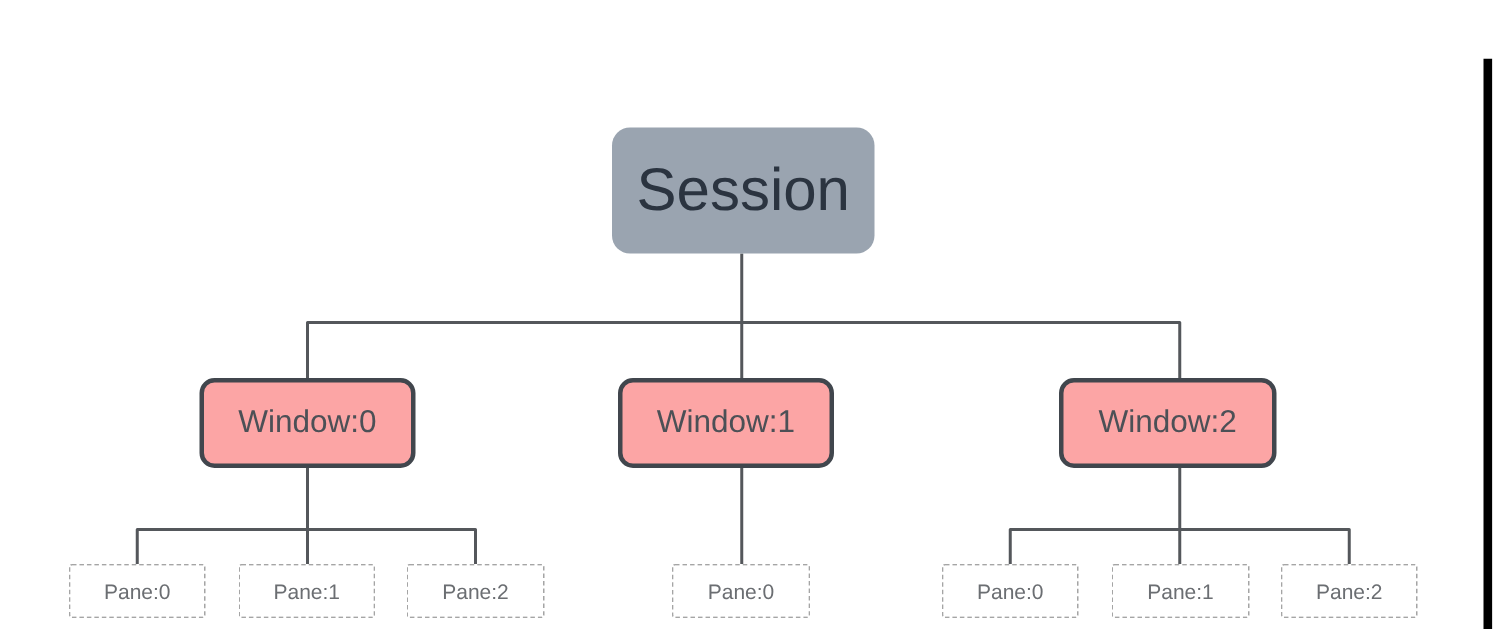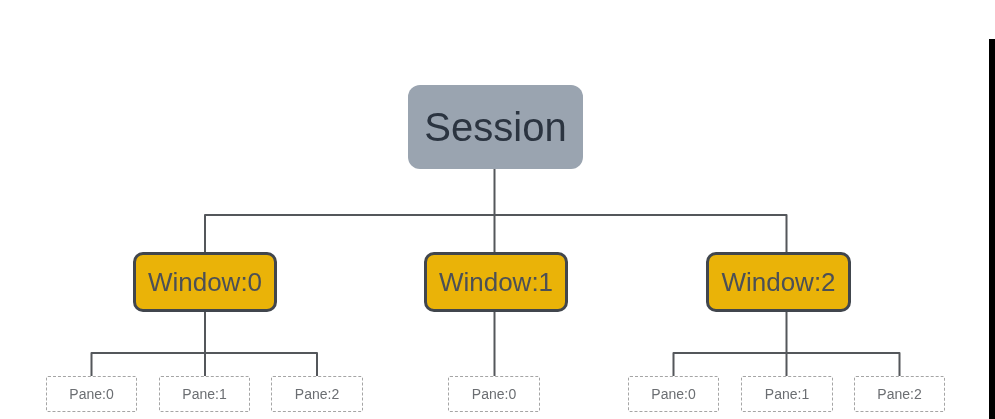--- a/index.html
+++ b/index.html
@@ -43,28 +43,28 @@
     height: 84px;
     background: var(--session_bg, #9aa4b0);
     color: var(--session_text, #2b3440);
     border-radius: 12px;
     font-size: 40px;
   }
   .window-node {
     top: 213px;
     width: 144px;
     height: 60px;
-    background: #eab308;
+    background: #fca5a5;
     border: 3px solid var(--window_border, #41464d);
     border-radius: 10px;
     color: var(--window_text, #4c5056);
-    font-size: 26px;
+    font-size: 21px;
   }
   #window-0 { left: 133px; }
-  #window-1 { left: 424px; }
+  #window-1 { left: 412px; }
   #window-2 { left: 706px; width: 145px; }
   .pane-node {
     top: 337px;
     width: 91px;
     height: 36px;
     background: #ffffff;
     border: 1px dashed var(--pane_border, #a5a5a5);
     border-radius: 2px;
     color: var(--pane_text, #6b6e72);
     font-size: 14px;

